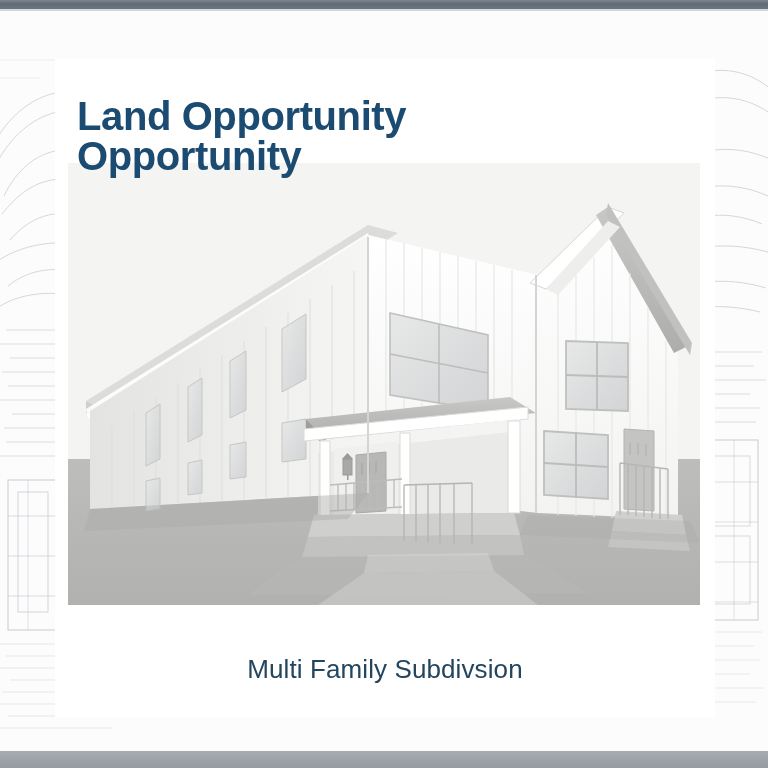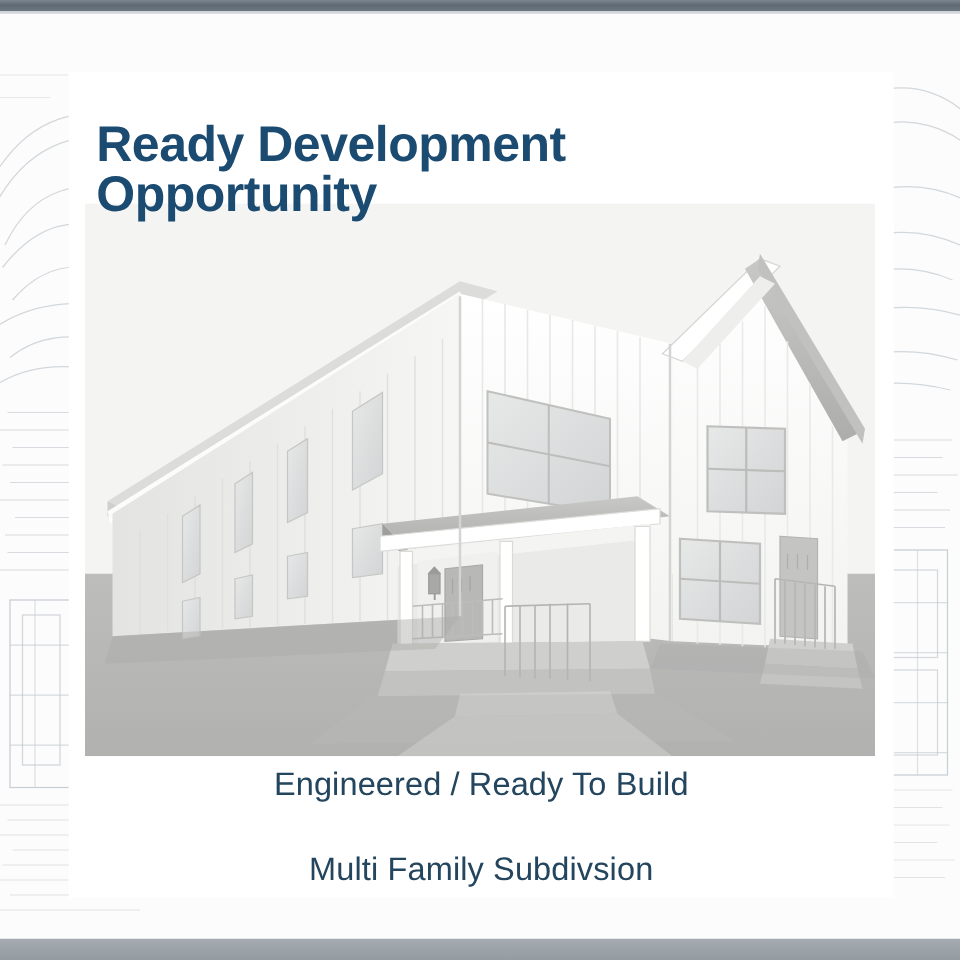--- a/index.html
+++ b/index.html
@@ -401,24 +401,23 @@
         <polygon points="296,410 426,408 470,442 250,442" fill="#c9c9c7" opacity=".7"></polygon>
 
         <g stroke="#d4d4d2" stroke-width="2" fill="none">
           <path d="M300,74 L 300,330"></path>
           <path d="M468,112 L 468,350"></path>
         </g>
       </svg>
     </div>
 
     <div class="headline">
-      <span class="line one">Ready Development</span>
+      <span class="line one">Land Opportunity</span>
       <span class="line two">Opportunity</span>
     </div>
 
     <div class="captions">
-      <span class="cap one">Engineered / Ready To Build</span>
       <span class="cap two">Multi Family Subdivsion</span>
     </div>
 
   </div>
 
 </div>
 
 </body></html>

